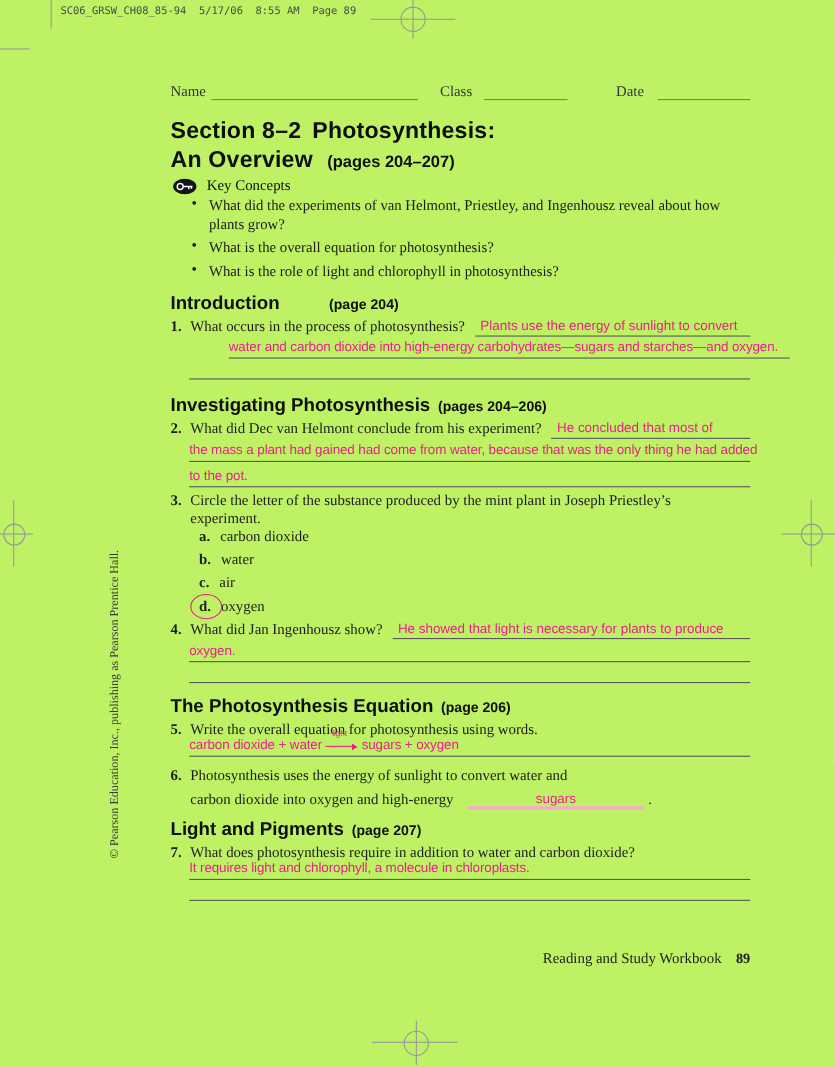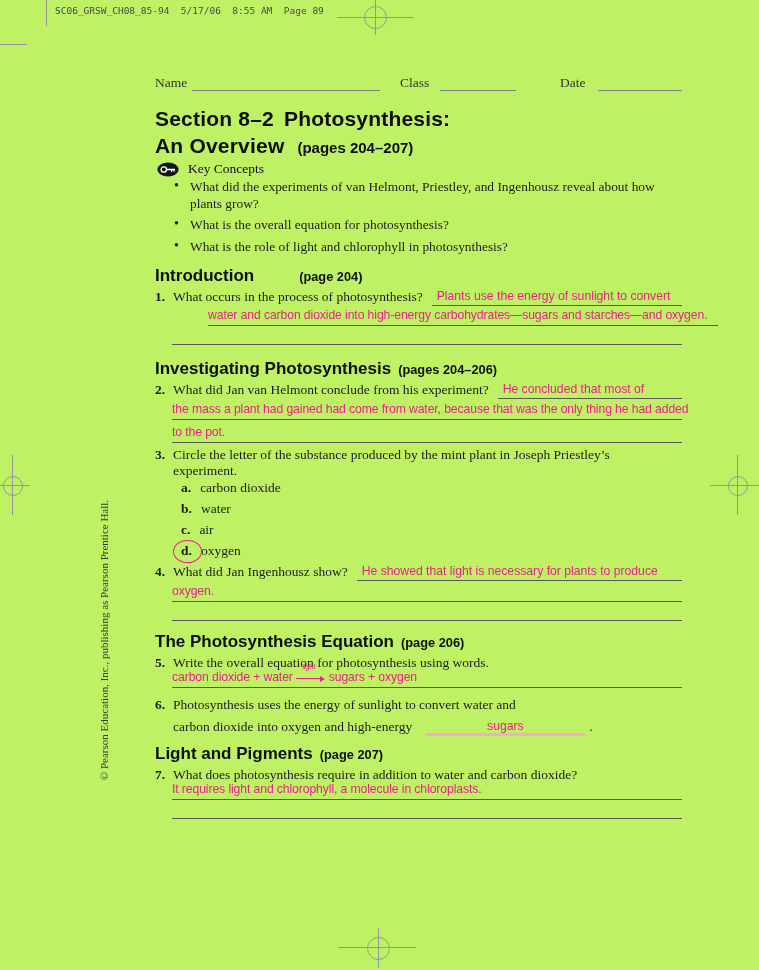--- a/index.html
+++ b/index.html
@@ -145,21 +145,21 @@
   </div>
   <div class="ans-line" style="top:309px;margin-left:36px;">water and carbon dioxide into high-energy carbohydrates—sugars and starches—and oxygen.</div>
   <div class="blank-line" style="top:332px;"></div>
 
   <div class="sec-head" style="top:359px;">
     <span>Investigating Photosynthesis</span>
     <span class="sec-pages">(pages 204–206)</span>
   </div>
   <div class="q-row" style="top:381px;">
     <span class="qnum">2.</span>
-    <span class="qtext">What did Jan van Helmont conclude from his experiment?</span>
+    <span class="qtext">What did Dec van Helmont conclude from his experiment?</span>
     <span class="ans-seg">He concluded that most of</span>
   </div>
   <div class="ans-line" style="top:403px;">the mass a plant had gained had come from water, because that was the only thing he had added</div>
   <div class="ans-line" style="top:426px;">to the pot.</div>
 
   <div class="q-row" style="top:446px;">
     <span class="qnum">3.</span>
     <span class="qtext">Circle the letter of the substance produced by the mint plant in Joseph Priestley’s</span>
   </div>
   <div class="q-row" style="top:462px; left:173px;">
@@ -213,16 +213,19 @@
     <span>Light and Pigments</span>
     <span class="sec-pages">(page 207)</span>
   </div>
   <div class="q-row" style="top:766px;">
     <span class="qnum">7.</span>
     <span class="qtext">What does photosynthesis require in addition to water and carbon dioxide?</span>
   </div>
   <div class="ans-line" style="top:783px;">It requires light and chlorophyll, a molecule in chloroplasts.</div>
   <div class="blank-line" style="top:806px;"></div>
 
+  <div class="footer">
+    <span>Reading and Study Workbook</span><span class="pgnum">89</span>
+  </div>
 
   <div class="copyright">© Pearson Education, Inc., publishing as Pearson Prentice Hall.</div>
 
 </div>
 
 </body></html>

